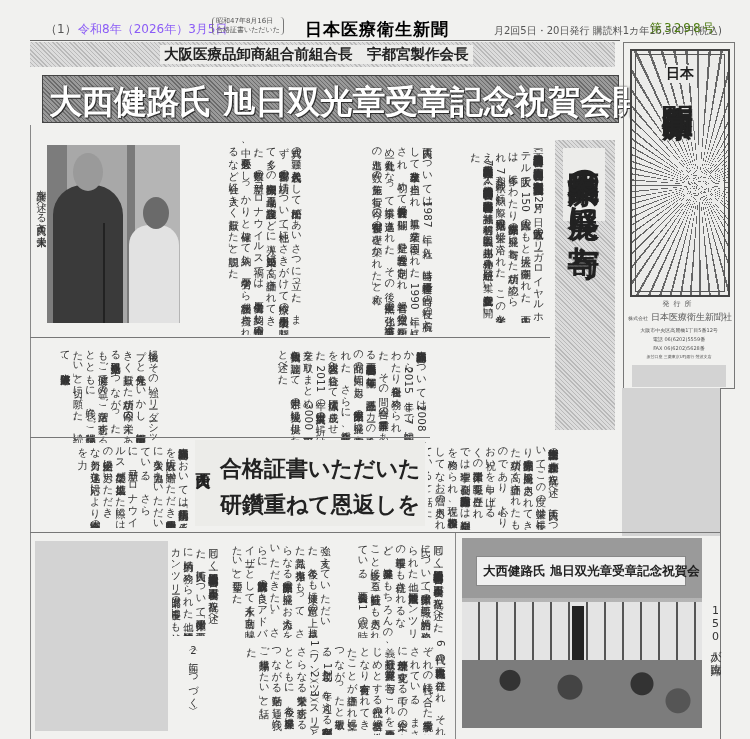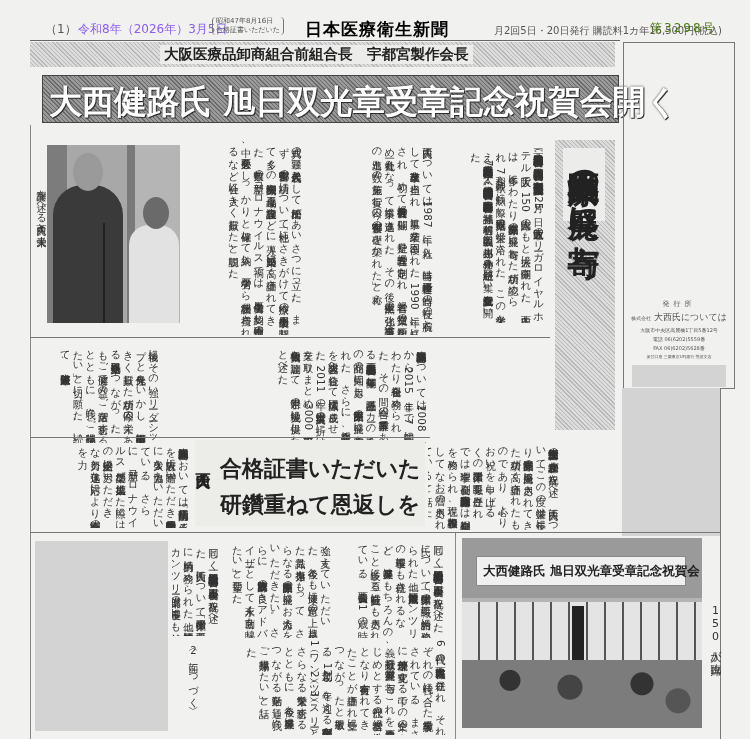--- a/index.html
+++ b/index.html
@@ -31,23 +31,28 @@
 <div class="hline" style="left:30px;top:40px;width:590px;background:#666;"></div>
 
 <div class="abs hatch-light" style="left:30px;top:42px;width:585px;height:25px;">
   <span class="abs" style="left:130px;top:3px;font-size:14.5px;font-weight:bold;color:#222;white-space:pre;background:#ececea;padding:0 4px;">大阪医療品卸商組合前組合長　宇都宮製作会長</span>
 </div>
 <div class="abs hatch" style="left:42px;top:75px;width:575px;height:46px;border:1px solid #444;">
   <span class="abs" style="left:6px;top:4px;font-size:33px;font-weight:bold;color:#fff;letter-spacing:-0.5px;white-space:nowrap;text-shadow:0 0 2px #222,1px 1px 0 #333;">大西健路氏 旭日双光章受章記念祝賀会開く</span>
 </div>
 
 <div class="abs" style="left:623px;top:42px;width:110px;height:345px;border:1px solid #777;">
+  <div class="abs" style="left:6px;top:6px;width:96px;height:244px;border:2px solid #444;background:repeating-conic-gradient(from 0deg at 70% 55%,#ececea 0deg 4deg,#666 4deg 5deg);">
+    <div class="abs" style="left:3px;top:3px;width:88px;height:236px;border:1px solid #555;"></div>
+    <span class="abs vt" style="left:34px;top:14px;writing-mode:horizontal-tb;font-size:14px;font-weight:bold;color:#222;background:#ececea;">日本</span>
+    <span class="abs vt" style="left:26px;top:34px;font-size:31px;line-height:40px;font-weight:bold;font-family:'DejaVu Serif',serif;color:#222;letter-spacing:-1px;text-shadow:0 0 3px #ececea,0 0 3px #ececea;">医療衛生新聞</span>
+  </div>
   <div class="abs" style="left:4px;top:256px;width:102px;text-align:center;color:#555;">
     <div style="font-size:7px;letter-spacing:4px;">発行所</div>
-    <div style="font-size:9px;white-space:nowrap;margin-top:2px;"><span style="font-size:5px;">株式会社</span> <span>大西氏については</span></div>
+    <div style="font-size:9px;white-space:nowrap;margin-top:2px;"><span style="font-size:5px;">株式会社</span> <span>日本医療衛生新聞社</span></div>
     <div style="font-size:5px;margin-top:3px;white-space:nowrap;">大阪市中央区高麗橋1丁目5番12号</div>
     <div style="font-size:5px;margin-top:3px;white-space:nowrap;">電話 06(6202)5559番</div>
     <div style="font-size:5px;margin-top:3px;white-space:nowrap;">FAX 06(6202)5628番</div>
     <div style="font-size:4px;margin-top:3px;white-space:nowrap;">振替口座 三菱東京UFJ銀行 難波支店</div>
   </div>
   <div class="gray-block" style="left:8px;top:322px;width:94px;height:22px;"></div>
 </div>
 
 <div class="gray-block" style="left:622px;top:388px;width:98px;height:148px;"></div>
 <div class="vline" style="left:720px;top:388px;height:351px;background:#777;"></div>

